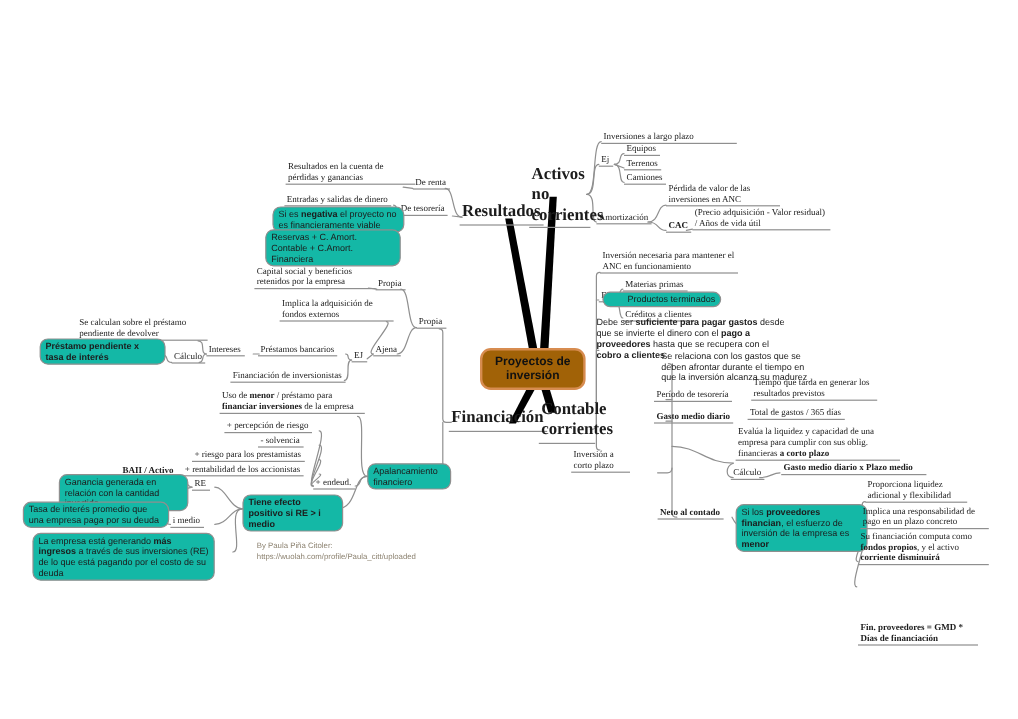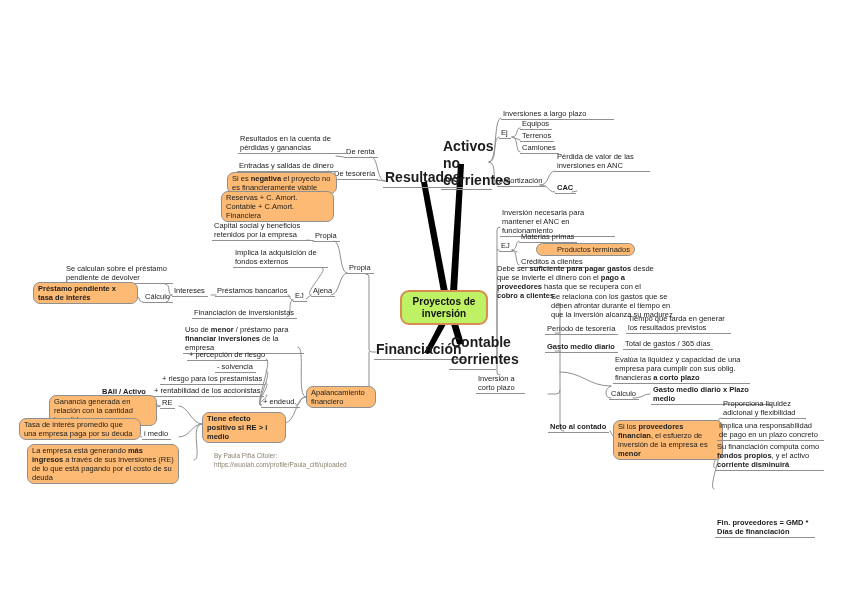--- a/index.html
+++ b/index.html
@@ -1,24 +1,24 @@
 <!DOCTYPE html>
 <html><head>
 <meta charset="utf-8">
 <style>
   html,body{margin:0;padding:0;background:#ffffff;}
   #canvas{position:relative;width:848px;height:599px;background:#ffffff;overflow:hidden;
           font-family:"Liberation Sans",sans-serif;color:#1c1c1c;}
   svg.wires{position:absolute;left:0;top:0;pointer-events:none;}
   .n{position:absolute;font-size:7.5px;line-height:1.2;color:#1c1c1c;white-space:normal;}
-  .u{border-bottom:1px solid #8f8f8f;padding:0 3px 1px 2px;}
-  .bub{border:1px solid #8f8f8f;border-radius:7px;padding:1px 4px;background:#fdba74;}
+  .u{border-bottom:1px solid #8f8f8f;padding:0 3px 1px 2px;font-family:Liberation Serif, serif;}
+  .bub{border:1px solid #8f8f8f;border-radius:7px;padding:1px 4px;background:#14b8a6;}
   .lbl{font-weight:bold;font-size:14px;}
   .bold{font-weight:bold;}
-  .center-node{position:absolute;left:400px;top:290px;width:72px;background:#bef264;
+  .center-node{position:absolute;left:400px;top:290px;width:72px;background:#a16207;
     border:2px solid #d78c50;border-radius:9px;padding:4px 6px;text-align:center;
     font-weight:bold;font-size:10px;line-height:1.15;color:#111;}
   .credit{position:absolute;font-size:6.5px;line-height:1.35;color:#8c8270;}
   b{font-weight:bold;}
 </style>
 </head>
 <body>
 
 <div id="canvas">
 
@@ -115,20 +115,21 @@
   <div class="n bub" style="left:221px;top:191px;width:103px;">Reservas + C. Amort. Contable + C.Amort. Financiera</div>
 
   <div class="n u" style="left:501px;top:109px;width:108px;">Inversiones a largo plazo</div>
   <div class="n u" style="left:499px;top:128px;">Ej</div>
   <div class="n u" style="left:520px;top:119px;">Equipos</div>
   <div class="n u" style="left:520px;top:131px;">Terrenos</div>
   <div class="n u" style="left:520px;top:143px;">Camiones</div>
   <div class="n u" style="left:497px;top:176px;">Amortización</div>
   <div class="n u" style="left:555px;top:152px;width:90px;">Pérdida de valor de las inversiones en ANC</div>
   <div class="n u bold" style="left:555px;top:183px;">CAC</div>
+  <div class="n u" style="left:577px;top:172px;width:110px;">(Precio adquisición - Valor residual) / Años de vida útil</div>
 
   <div class="n u" style="left:347px;top:263px;">Propia</div>
   <div class="n u" style="left:313px;top:231px;">Propia</div>
   <div class="n u" style="left:212px;top:221px;width:96px;">Capital social y beneficios retenidos por la empresa</div>
   <div class="n u" style="left:311px;top:286px;">Ajena</div>
   <div class="n u" style="left:233px;top:248px;width:90px;">Implica la adquisición de fondos externos</div>
   <div class="n u" style="left:293px;top:291px;">EJ</div>
   <div class="n u" style="left:215px;top:286px;">Préstamos bancarios</div>
   <div class="n u" style="left:172px;top:286px;">Intereses</div>
   <div class="n u" style="left:64px;top:264px;width:104px;">Se calculan sobre el préstamo pendiente de devolver</div>
@@ -147,21 +148,21 @@
   <div class="n u" style="left:160px;top:398px;">RE</div>
   <div class="n bub" style="left:49px;top:395px;width:98px;">Ganancia generada en relación con la cantidad invertida</div>
   <div class="n u" style="left:142px;top:429px;">i medio</div>
   <div class="n bub" style="left:19px;top:418px;width:112px;">Tasa de interés promedio que una empresa paga por su deuda</div>
   <div class="n bub bold" style="left:202px;top:412px;width:74px;">Tiene efecto positivo si RE &gt; i medio</div>
   <div class="n bub" style="left:27px;top:444px;width:142px;"><span>La empresa está generando </span><b>más ingresos</b><span> a través de sus inversiones (RE) de lo que está pagando por el costo de su deuda</span></div>
 
   <div class="n u" style="left:500px;top:208px;width:110px;">Inversión necesaria para mantener el ANC en funcionamiento</div>
   <div class="n u" style="left:499px;top:241px;">EJ</div>
   <div class="n u" style="left:519px;top:232px;">Materias primas</div>
-  <div class="n bub" style="left:536px;top:243px;padding-left:20px;">Productos terminados</div>
+  <div class="n bub" style="left:502px;top:243px;padding-left:20px;">Productos terminados</div>
   <div class="n u" style="left:519px;top:257px;">Créditos a clientes</div>
   <div class="n" style="left:497px;top:264px;width:160px;"><span>Debe ser </span><b>suficiente para pagar gastos</b><span> desde que se invierte el dinero con el </span><b>pago a proveedores</b><span> hasta que se recupera con el </span><b>cobro a clientes</b></div>
   <div class="n u" style="left:476px;top:374px;width:44px;">Inversión a corto plazo</div>
   <div class="n" style="left:551px;top:292px;width:132px;">Se relaciona con los gastos que se deben afrontar durante el tiempo en que la inversión alcanza su madurez</div>
   <div class="n u" style="left:545px;top:324px;">Período de tesorería</div>
   <div class="n u" style="left:626px;top:314px;width:100px;">Tiempo que tarda en generar los resultados previstos</div>
   <div class="n u bold" style="left:545px;top:342px;">Gasto medio diario</div>
   <div class="n u" style="left:623px;top:339px;">Total de gastos / 365 días</div>
   <div class="n u" style="left:613px;top:355px;width:132px;"><span>Evalúa la liquidez y capacidad de una empresa para cumplir con sus oblig. financieras </span><b>a corto plazo</b></div>
   <div class="n u" style="left:609px;top:389px;">Cálculo</div>

